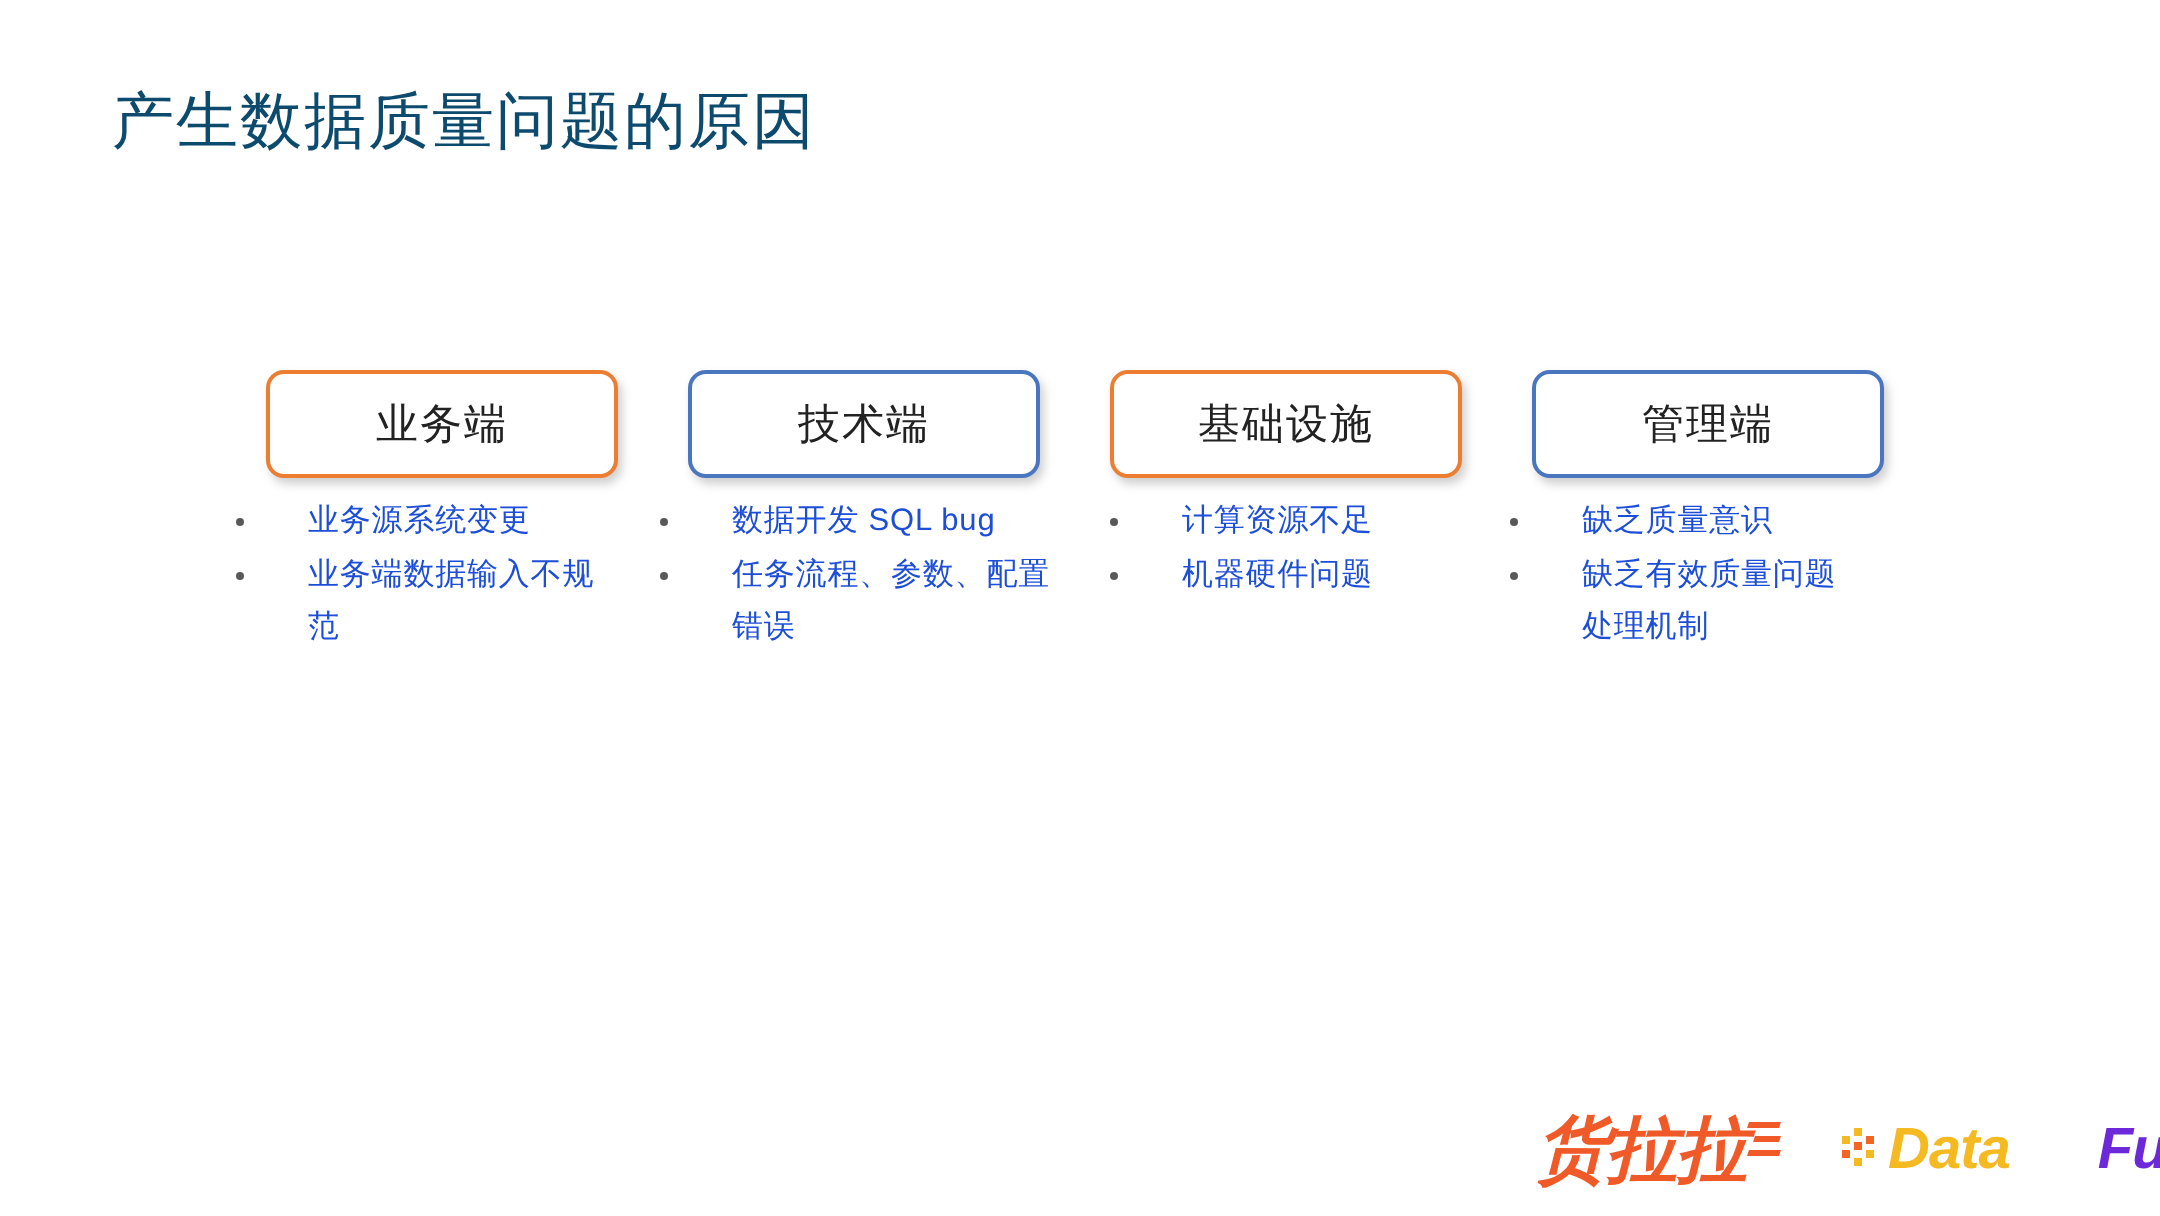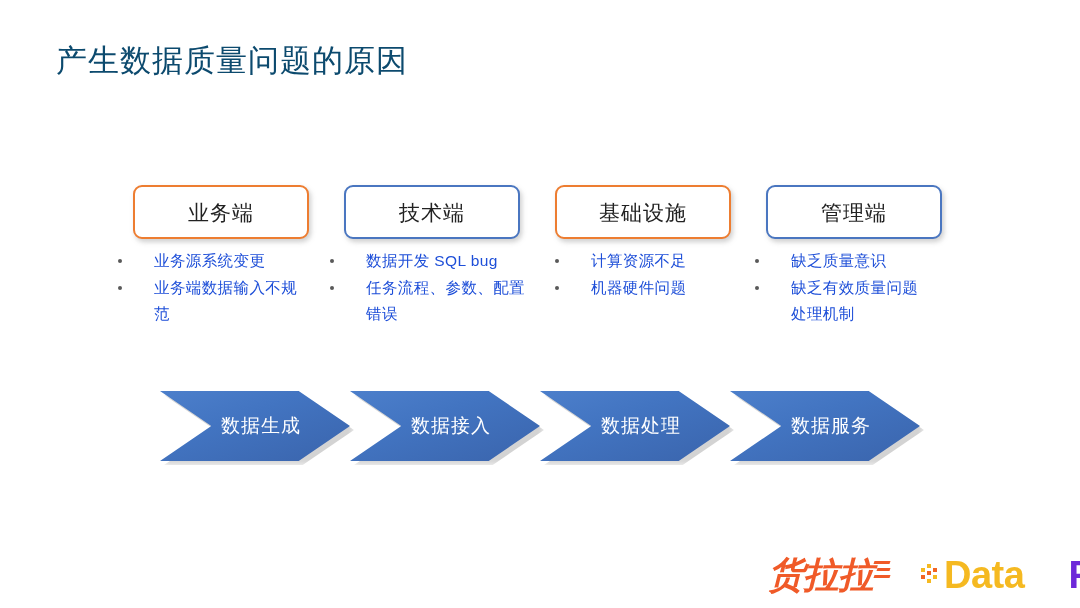--- a/index.html
+++ b/index.html
@@ -190,22 +190,23 @@
     height: 22px;
     margin-right: 1px;
   }
   .df-dots span {
     position: absolute;
     width: 4px;
     height: 4px;
     display: block;
   }
   .df-text {
-    font-size: 38px;
+    font-size: 29px;
     font-weight: bold;
+    font-style: italic;
     line-height: 1;
     letter-spacing: -0.5px;
   }
   .df-data { color: #F5B921; }
   .df-fun  { color: #6d28d9; margin-left: 44px; }
 </style>
 </head>
 <body>
 
 <div id="slide">
@@ -244,51 +245,20 @@
       <div class="bul-item">机器硬件问题</div>
     </div>
 
     <div class="bul-col" style="left:637px; width:185px;">
       <div class="bul-item">缺乏质量意识</div>
       <div class="bul-item">缺乏有效质量问题处理机制</div>
     </div>
 
   </div>
 
-  <div class="arrow-row">
-
-    <div class="arrow-wrap" style="left:0px;">
-      <div class="arrow-shadow"></div>
-      <div class="arrow">
-        <span class="arrow-text">数据生成</span>
-      </div>
-    </div>
-
-    <div class="arrow-wrap" style="left:190px;">
-      <div class="arrow-shadow"></div>
-      <div class="arrow">
-        <span class="arrow-text">数据接入</span>
-      </div>
-    </div>
-
-    <div class="arrow-wrap" style="left:380px;">
-      <div class="arrow-shadow"></div>
-      <div class="arrow">
-        <span class="arrow-text">数据处理</span>
-      </div>
-    </div>
-
-    <div class="arrow-wrap" style="left:570px;">
-      <div class="arrow-shadow"></div>
-      <div class="arrow">
-        <span class="arrow-text">数据服务</span>
-      </div>
-    </div>
-
-  </div>
 
   <div class="footer">
 
     <div class="logo-huolala">
       <span>货拉拉</span>
       <span class="speed-lines">
         <i></i>
           <i></i>
           <i></i>
       </span>

